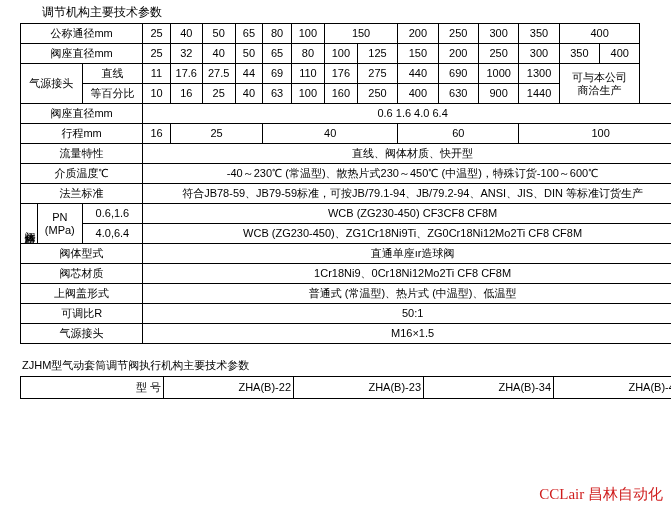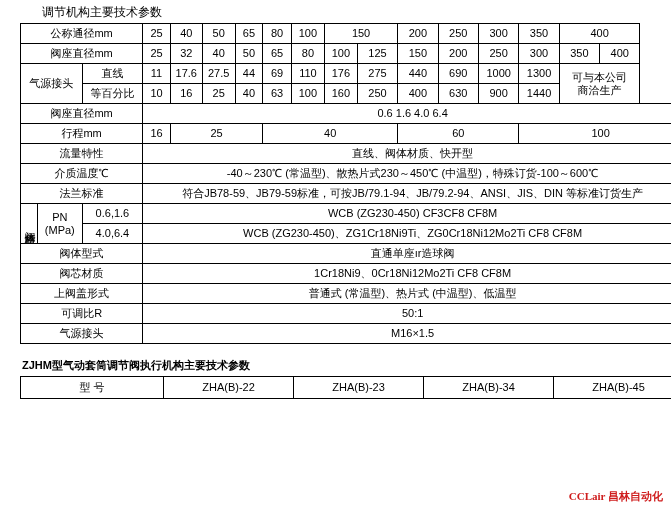--- a/index.html
+++ b/index.html
@@ -72,45 +72,44 @@
     line-height: 15px;
     margin-top: 3px;
     padding-left: 2px;
   }
   .subtitle {
     font-size: 11px;
     line-height: 15px;
     margin-top: 14px;
     margin-bottom: 3px;
     padding-left: 2px;
-    font-weight: bold;
   }
   table.spec2 {
     border-collapse: collapse;
     width: 663px;
     table-layout: fixed;
   }
   table.spec2 td {
     border: 1px solid #000000;
     padding: 1px 2px;
-    text-align: center;
+    text-align: right;
     vertical-align: middle;
     font-size: 11px;
     line-height: 13px;
     height: 19px;
     background: #ffffff;
     white-space: nowrap;
     overflow: hidden;
   }
   .watermark {
     position: absolute;
     right: 8px;
     bottom: 4px;
-    font-size: 11px;
-    font-weight: bold;
+    font-size: 15px;
+    font-weight: normal;
     color: #cf1d1d;
     font-family: "Liberation Serif", serif;
     letter-spacing: 0px;
     white-space: nowrap;
   }
   .watermark .cc {
     font-family: "Liberation Serif", serif;
   }
 </style>
 </head>

